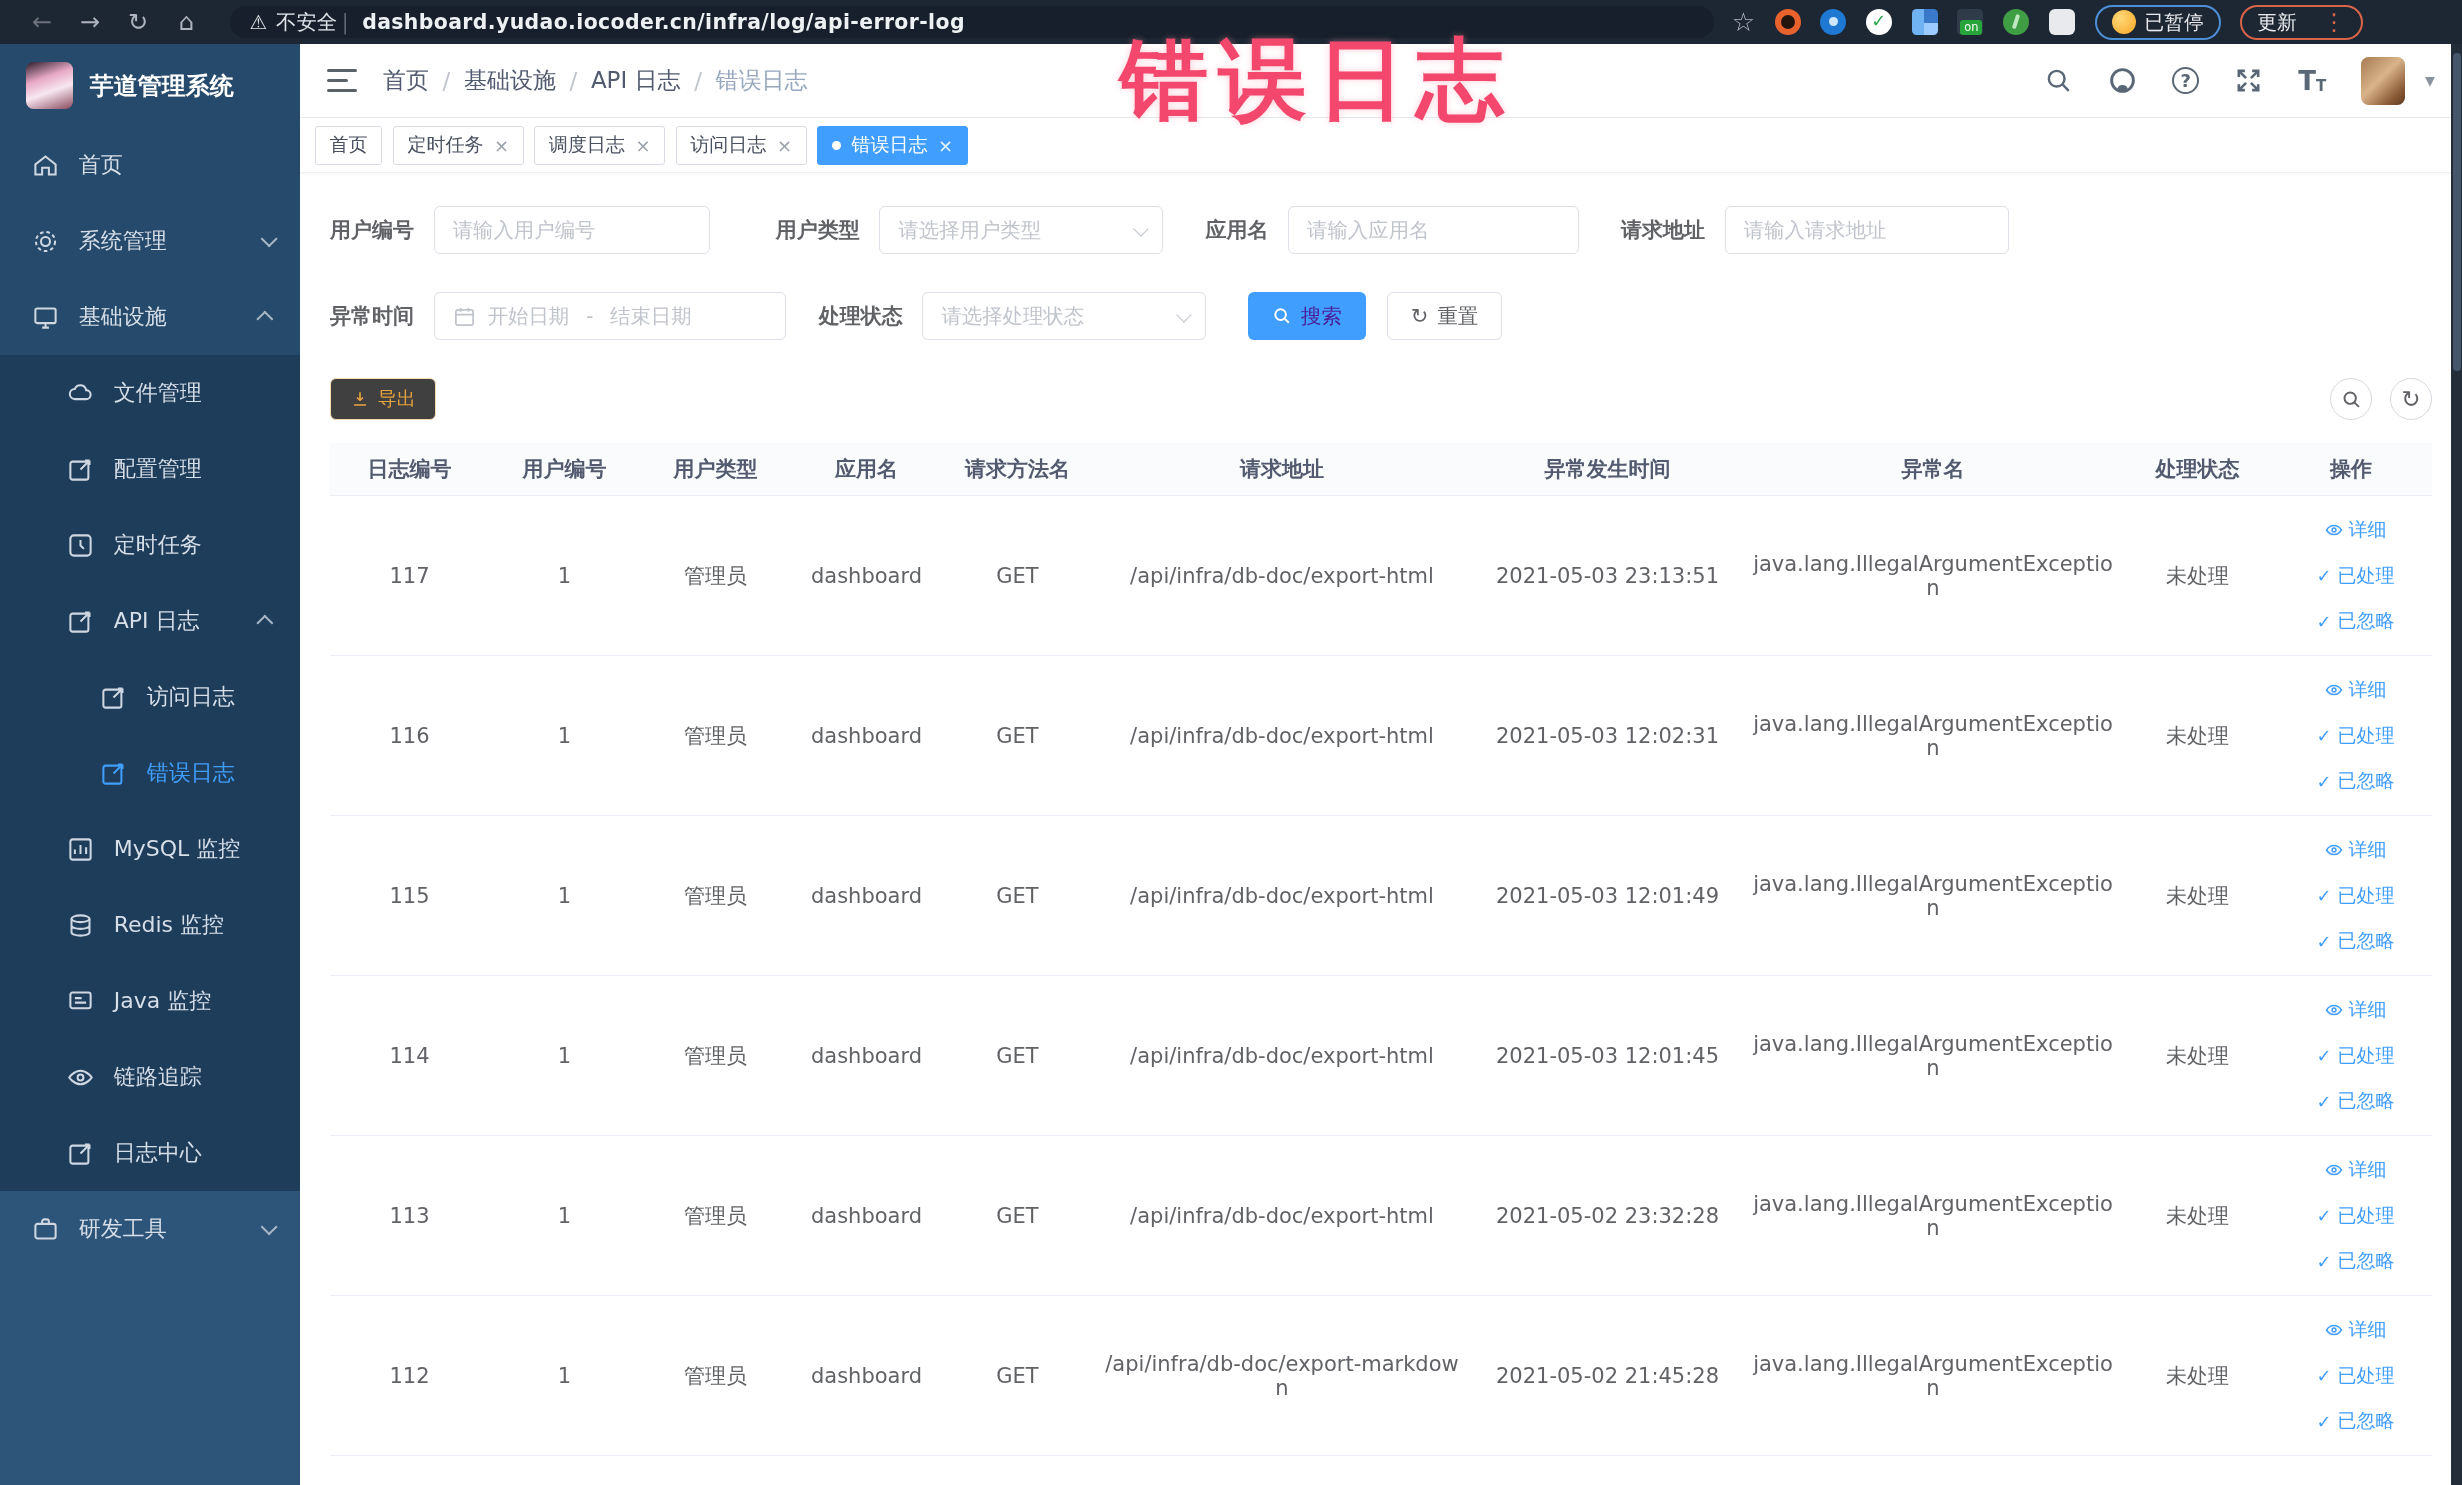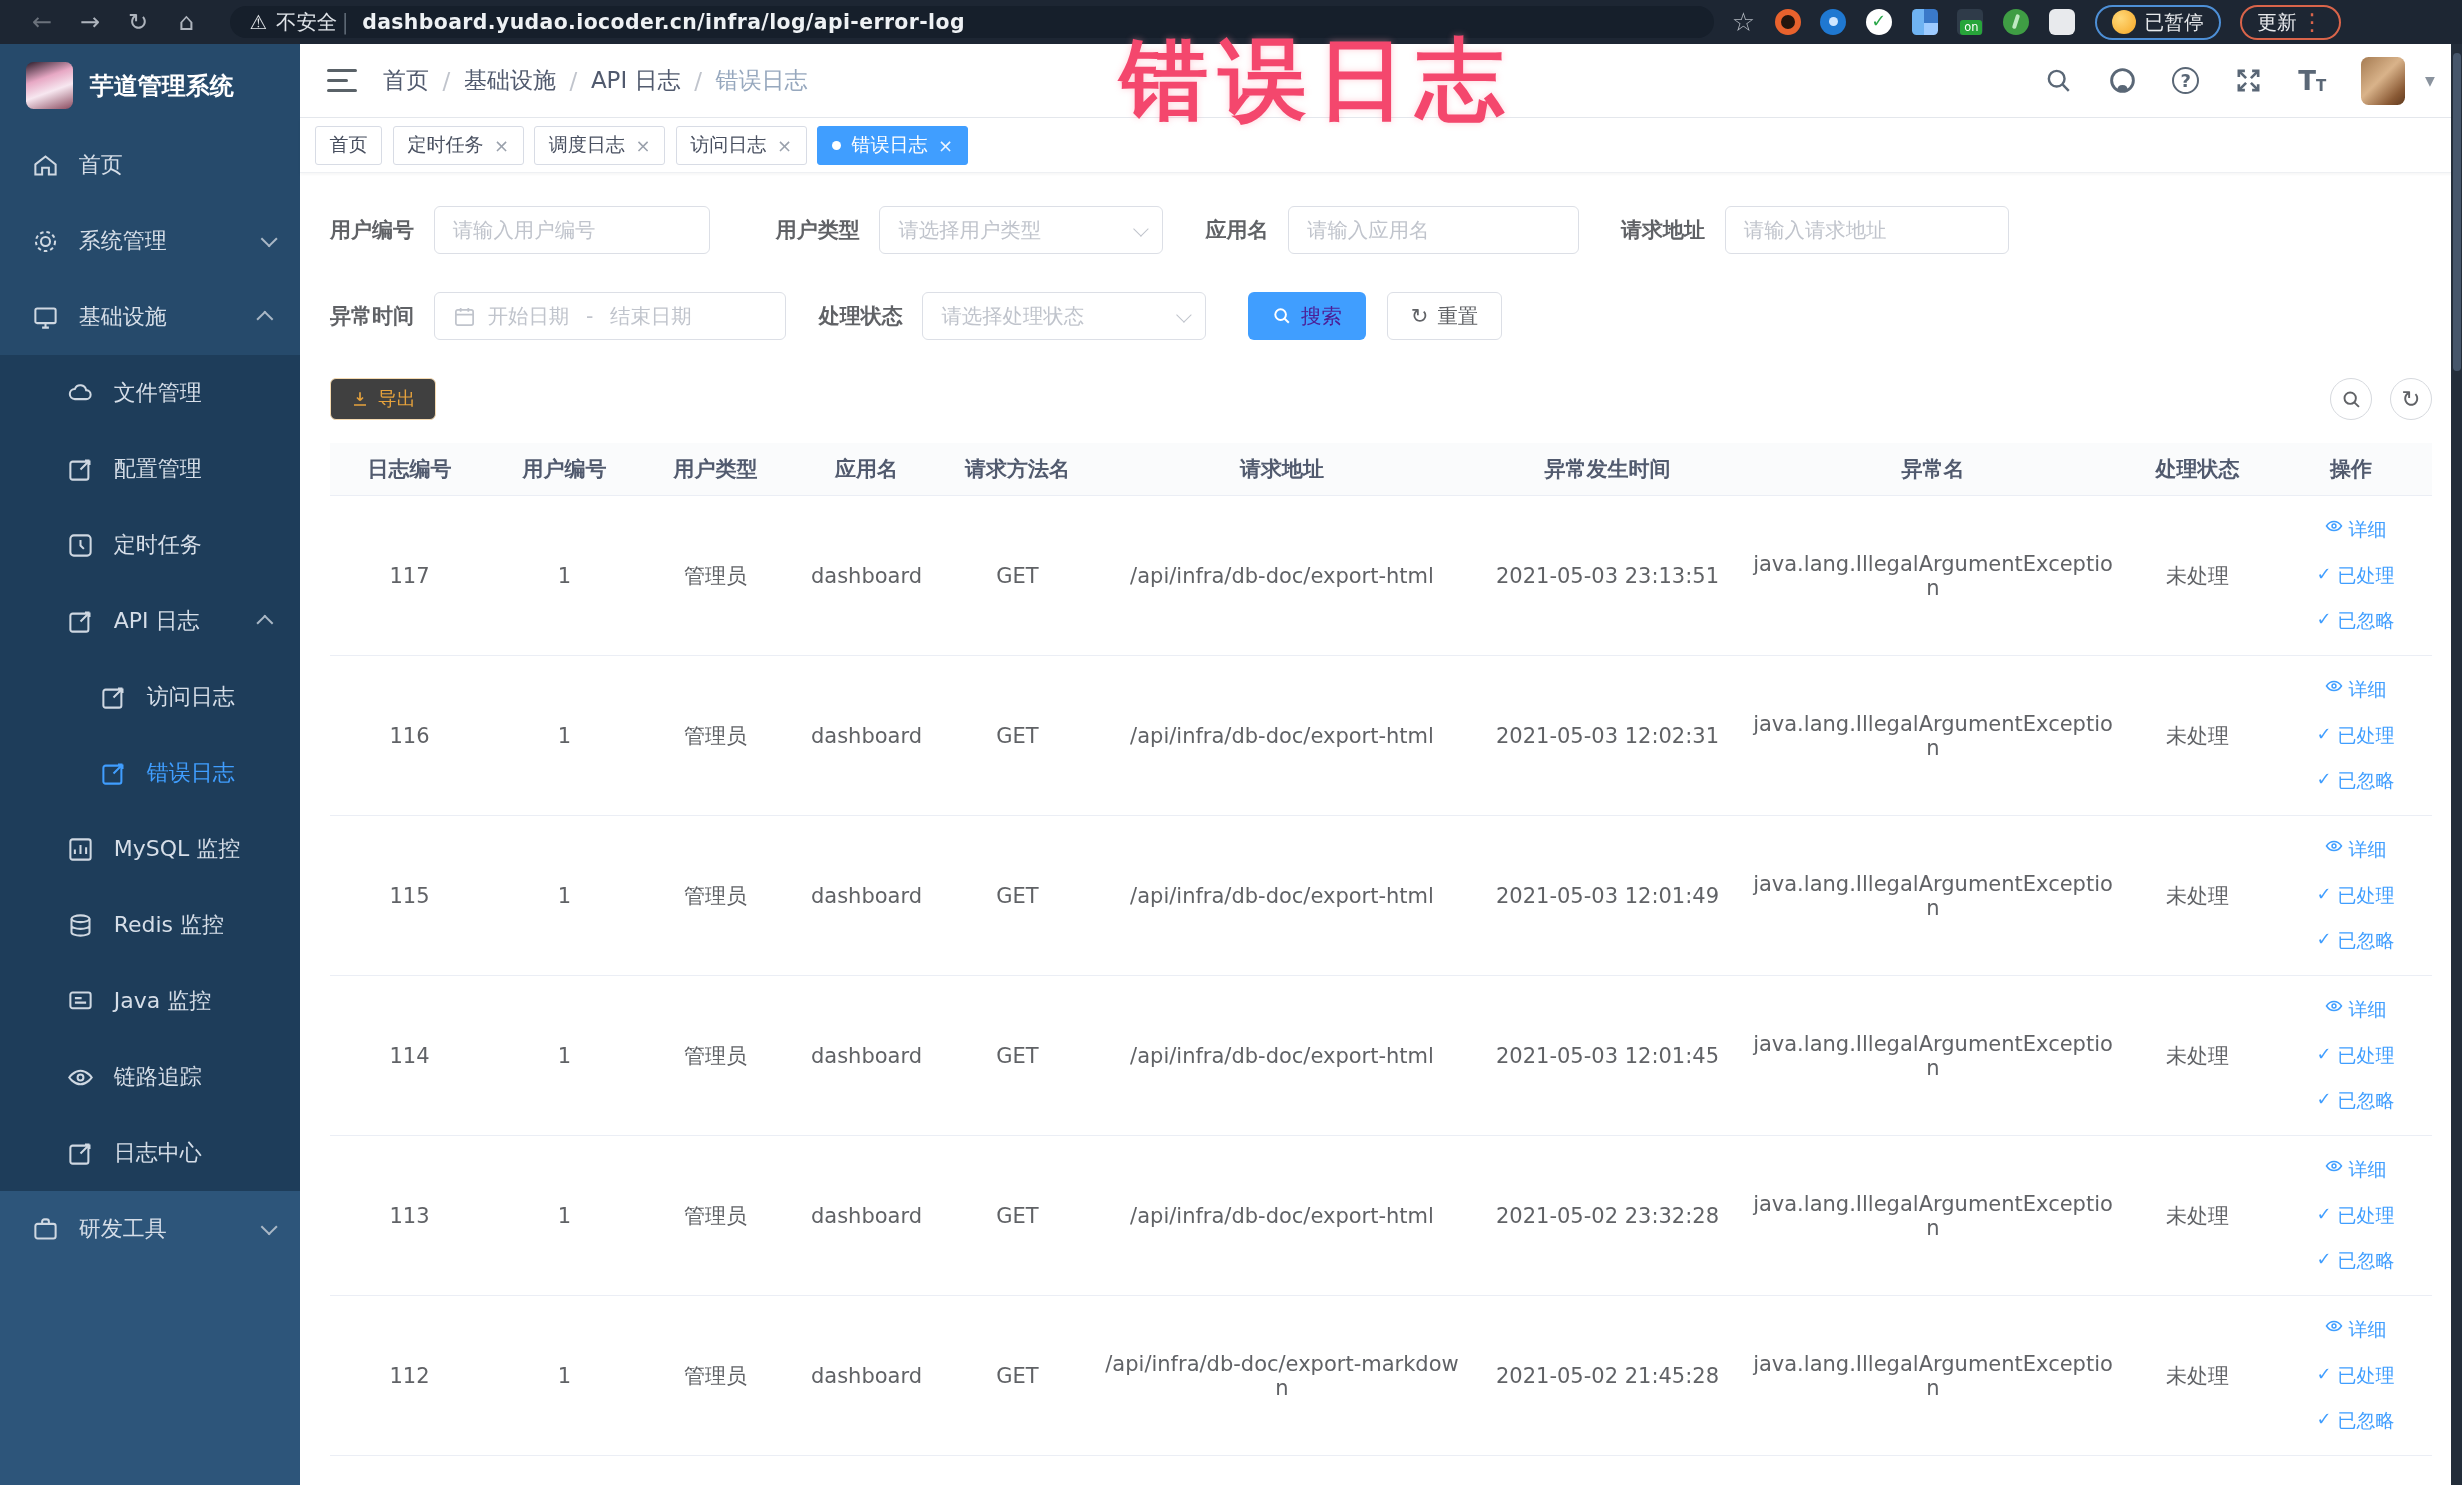--- a/index.html
+++ b/index.html
@@ -27,21 +27,21 @@
   .ext-grid{border-radius:4.5px;background:
     linear-gradient(90deg,#6fb3f2 48%,transparent 48%),linear-gradient(0deg,#9ecbff 48%,transparent 48%),#3a79c9;}
   .ext-on{border-radius:4.5px;background:#2f3b49;position:relative;}
   .ext-on:after{content:"on";position:absolute;left:3px;top:10.6px;background:#27a53a;color:#fff;
     font-size:11.4px;padding:0.8px 3.8px;border-radius:3px;}
   .ext-leaf{background:#3f9d44;position:relative;}
   .ext-leaf:after{content:"";position:absolute;left:10.6px;top:5.3px;width:3.8px;height:15px;background:#bfe8c2;border-radius:2.3px;transform:rotate(18deg);}
   .ext-puzzle{border-radius:6px;background:#e8eaed;}
   .pill{height:35px;border-radius:17.4px;display:flex;align-items:center;gap:9px;padding:0 15px;font-size:19.7px;color:#e8eaed;}
   .pill.paused{border:2.3px solid #4d8fd6;}
-  .pill.update{border:2.3px solid #d9644a;gap:4px;}
+  .pill.update{border:2.3px solid #d9644a;gap:26px;}
   .emoji{width:24px;height:24px;border-radius:50%;background:radial-gradient(circle at 35% 35%,#ffd97a,#f6a623);}
   .kebab{color:#d9644a;font-size:23px;line-height:1;}
 
   
   .app{position:absolute;top:44px;left:0;width:2462px;height:1442px;display:flex;}
 
   
   .sidebar{width:300px;background:#264a6b;color:#d6dee8;flex-shrink:0;overflow:hidden;}
   .logo-row{height:83px;display:flex;align-items:center;gap:16.7px;padding:0 26px;}
   .logo-img{width:47px;height:47px;border-radius:7.6px;flex-shrink:0;
@@ -116,21 +116,21 @@
     display:flex;align-items:center;justify-content:center;cursor:pointer;font-size:23px;}
   .cbtn svg{width:21px;height:21px;}
 
   
   .tgrid{display:grid;grid-template-columns:159px 151px 151px 151px 151px 378px 273px 378px 151px 156px;}
   .thead{height:53px;align-items:center;background:#fafbfc;border-bottom:0.8px solid #ebeef5;}
   .th{font-size:21px;font-weight:bold;color:#515a6e;text-align:center;}
   .trow{height:160px;align-items:center;border-bottom:0.8px solid #ebeef5;}
   .td{font-size:21px;color:#606266;text-align:center;word-break:break-all;padding:0 6px;}
   .acts{display:flex;flex-direction:column;align-items:center;gap:19.7px;}
-  .alink{display:flex;align-items:flex-start;gap:6px;color:#409eff;font-size:19px;cursor:pointer;white-space:nowrap;margin-left:9px;}
+  .alink{display:flex;align-items:center;gap:6px;color:#409eff;font-size:19px;cursor:pointer;white-space:nowrap;margin-left:9px;}
   .alink svg{width:18px;height:18px;}
   .alink .ck{font-size:18px;color:#409eff;}
 
   
   .annot{position:absolute;left:1120px;top:21px;z-index:50;font-size:88px;font-weight:bold;
     color:#f4476d;letter-spacing:10.6px;text-shadow:0 0 7.6px rgba(255,150,170,.45);white-space:nowrap;}
   .scrollstrip{position:absolute;right:0;top:44px;width:10.6px;height:1442px;background:#232d3a;z-index:6;}
   .scrollthumb{position:absolute;right:1.5px;top:9px;width:7.6px;height:318px;background:#46566b;border-radius:3.8px;}
 </style>
 </head>

